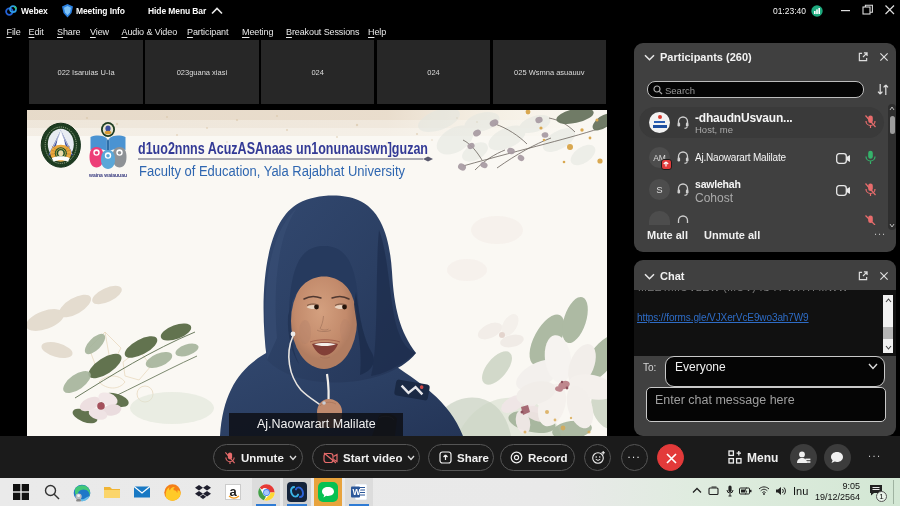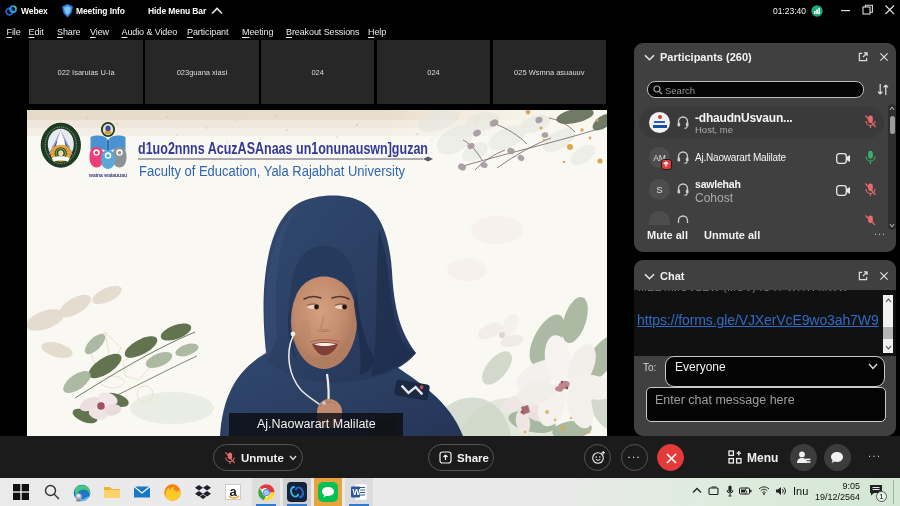--- a/index.html
+++ b/index.html
@@ -522,21 +522,21 @@
   <svg class="abs" style="left:224px;top:11px" width="10" height="10" viewBox="0 0 11 11">
         <path d="M4.5 1.5 H1.5 V9.5 H9.5 V6.5" fill="none" stroke="#ddd" stroke-width="1.3"></path>
         <path d="M6.5 1 H10 V4.5 M10 1 L5.5 5.5" fill="none" stroke="#ddd" stroke-width="1.3"></path>
       </svg>
   <svg class="abs" style="left:245px;top:11px" width="10" height="10" viewBox="0 0 11 11">
         <path d="M1.5 1.5 L9.5 9.5 M9.5 1.5 L1.5 9.5" stroke="#ddd" stroke-width="1.3"></path>
       </svg>
 
   <div class="abs" style="left:0px;top:30px;width:262px;height:66px;background:#111;overflow:hidden">
     <div class="abs" style="left:4px;top:-9px;height:12px;width:230px;overflow:hidden;font-size:10.5px;color:#808080;letter-spacing:.4px">MEET.MOV2EW (MOV) IS IT WITH MWW</div>
-    <div class="abs" style="left:3px;top:22px;font-size:14px;color:#2e6cc6;text-decoration:underline;letter-spacing:-.1px">https://forms.gle/VJXerVcE9wo3ah7W9</div>
+    <div class="abs" style="left:3px;top:22px;font-size:10px;color:#2e6cc6;text-decoration:underline;letter-spacing:-.1px">https://forms.gle/VJXerVcE9wo3ah7W9</div>
   </div>
 
   <div class="abs" style="left:249px;top:35px;width:10px;height:58px;background:#f1f1f1">
     <svg class="abs" style="left:2px;top:3px" width="7" height="5" viewBox="0 0 7 5">
           <path d="M1 4 L3.5 1 L6 4" fill="none" stroke="#444" stroke-width="1.1"></path>
         </svg>
     <div class="abs" style="left:0px;top:32px;width:10px;height:12px;background:#b5b5b5"></div>
     <svg class="abs" style="left:2px;top:50px" width="7" height="5" viewBox="0 0 7 5">
           <path d="M1 1 L3.5 4 L6 1" fill="none" stroke="#444" stroke-width="1.1"></path>
         </svg>
@@ -563,26 +563,46 @@
           <path d="M2 7 A4.5 4.5 0 0 0 11 7"></path>
           <path d="M6.5 11.5 V14"></path>
           <path d="M1.5 1.5 L11.5 13"></path>
         </g>
       </svg>
   <span style="margin-left:5px">Unmute</span>
   <svg style="margin-left:5px" width="8" height="6" viewBox="0 0 8 6">
         <path d="M1 1 L4 4.5 L7 1" fill="none" stroke="#ddd" stroke-width="1.3"></path>
       </svg>
 </div>
+<div class="abs pill" style="left:312px;width:108px">
+  <svg style="margin-left:10px" width="15" height="12" viewBox="0 0 15 12">
+        <g stroke="#e86c6c" fill="none" stroke-width="1.2">
+          <rect x="1" y="1.5" width="9" height="9" rx="2.5"></rect>
+          <path d="M10.5 4.5 L14 2.5 V9.5 L10.5 7.5"></path>
+          <path d="M1 1 L13 11"></path>
+        </g>
+      </svg>
+  <span style="margin-left:5px">Start video</span>
+  <svg style="margin-left:5px" width="8" height="6" viewBox="0 0 8 6">
+        <path d="M1 1 L4 4.5 L7 1" fill="none" stroke="#ddd" stroke-width="1.3"></path>
+      </svg>
+</div>
 <div class="abs pill" style="left:428px;width:66px">
   <svg style="margin-left:10px" width="13" height="13" viewBox="0 0 13 13">
         <rect x="1" y="1" width="11" height="11" rx="2.5" fill="none" stroke="#eee" stroke-width="1.2"></rect>
         <path d="M6.5 9 V4 M6.5 4 L4.5 6 M6.5 4 L8.5 6" stroke="#eee" stroke-width="1.2" fill="none"></path>
       </svg>
   <span style="margin-left:5px">Share</span>
+</div>
+<div class="abs pill" style="left:500px;width:75px">
+  <svg style="margin-left:9px" width="13" height="13" viewBox="0 0 13 13">
+        <circle cx="6.5" cy="6.5" r="5.3" fill="none" stroke="#eee" stroke-width="1.2"></circle>
+        <circle cx="6.5" cy="6.5" r="2.1" fill="none" stroke="#eee" stroke-width="1.2"></circle>
+      </svg>
+  <span style="margin-left:5px">Record</span>
 </div>
 <div class="abs cbtn" style="left:584px">
   <svg style="position:absolute;left:5.5px;top:5px" width="15" height="15" viewBox="0 0 15 15">
         <circle cx="7" cy="8" r="5.3" fill="none" stroke="#eee" stroke-width="1.1"></circle>
         <circle cx="5.2" cy="7" r=".8" fill="#eee"></circle>
         <circle cx="8.8" cy="7" r=".8" fill="#eee"></circle>
         <path d="M4.7 9.3 A3 2.4 0 0 0 9.3 9.3" fill="none" stroke="#eee" stroke-width="1"></path>
         <path d="M12.2 1 V4.4 M10.5 2.7 H13.9" stroke="#eee" stroke-width="1.1"></path>
       </svg>
 </div>

